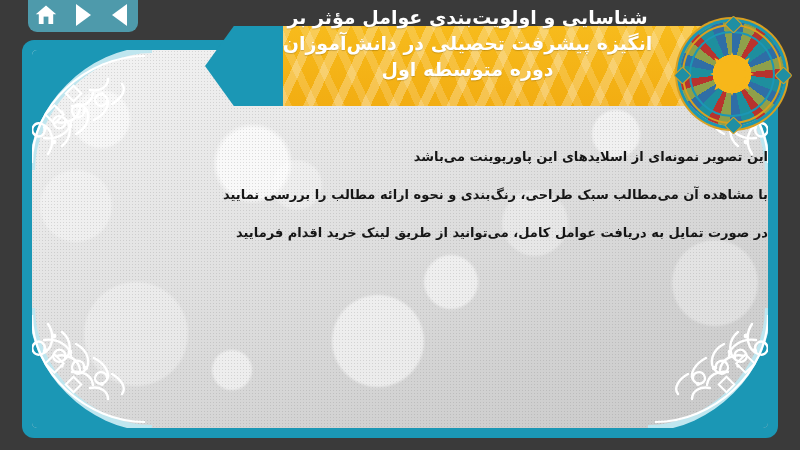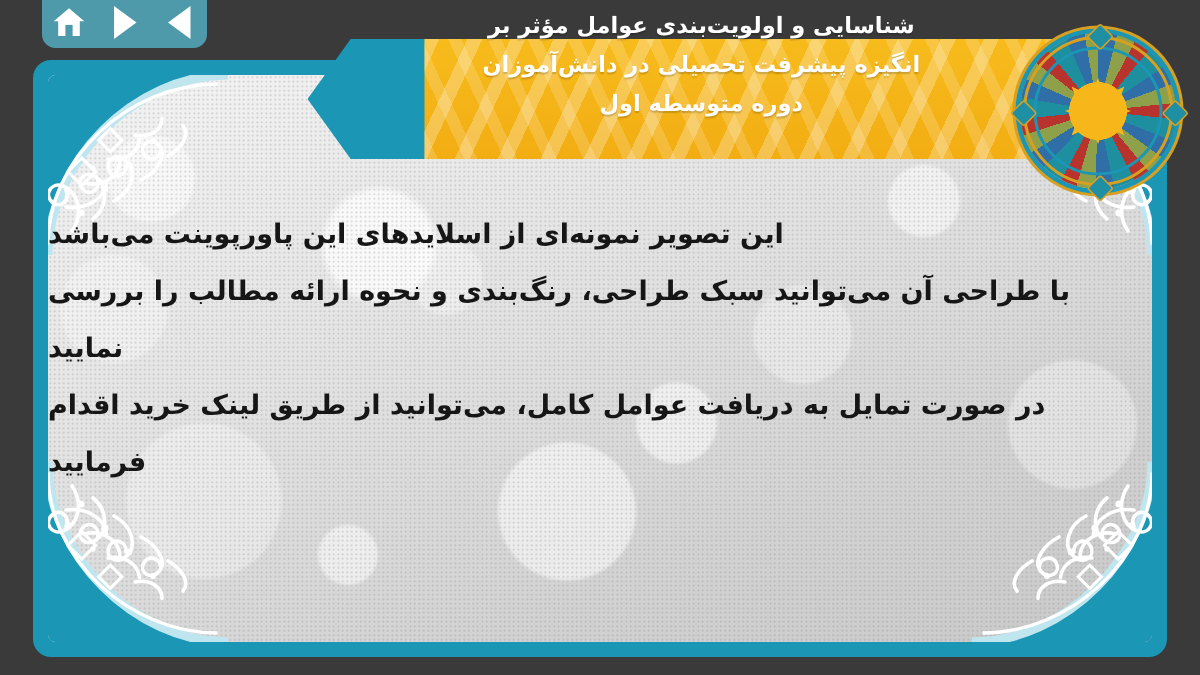--- a/index.html
+++ b/index.html
@@ -36,21 +36,21 @@
         rgba(255,255,255,.26) 0px, rgba(255,255,255,.26) 9px,
         rgba(255,255,255,0) 9px, rgba(255,255,255,0) 26px),
       repeating-linear-gradient(65deg,
         rgba(255,255,255,.17) 0px, rgba(255,255,255,.17) 8px,
         rgba(255,255,255,0) 8px, rgba(255,255,255,0) 24px),
       linear-gradient(#f7bb1c,#f2ad12);
   }
   #title-text{
     position:absolute;left:0;right:20px;top:-22px;
     text-align:center;color:#ffffff;direction:rtl;
-    font-size:15px;line-height:26px;font-weight:700;
+    font-size:19px;line-height:26px;font-weight:700;
     text-shadow:0 1px 1px rgba(0,0,0,.18);
     white-space:pre-line;pointer-events:none;
   }
 
   
   #medallion{
     position:absolute;left:680px;top:22px;width:104px;height:104px;border-radius:50%;
     background:
       radial-gradient(circle at 50% 50%, #f7b71a 0 26%, rgba(0,0,0,0) 26.5%),
       conic-gradient(from 0deg,
@@ -103,22 +103,22 @@
   
   .corner{position:absolute;width:120px;height:120px;pointer-events:none;}
   .c-tl{left:0;top:0;}
   .c-tr{right:0;top:0;transform:scaleX(-1);}
   .c-bl{left:0;bottom:0;transform:scaleY(-1);}
   .c-br{right:0;bottom:0;transform:scale(-1,-1);}
 
   
   #body-text{
     position:absolute;left:0;right:0;top:88px;
-    text-align:left;direction:rtl;color:#161616;
-    font-size:18px;line-height:38px;font-weight:700;
+    text-align:right;direction:rtl;color:#161616;
+    font-size:13px;line-height:38px;font-weight:700;
   }
   #body-text .ln{display:block;}
 </style>
 </head>
 <body>
 
 <div id="slide">
 
   <div id="navbar">
     <div class="navbtn">
@@ -262,21 +262,21 @@
             <circle cx="30" cy="62" r="1.8"></circle>
         </g>
         <g fill="none" stroke="#ffffff" stroke-width="2">
           <rect x="16" y="58" width="13" height="13" transform="rotate(45 22.5 64.5)"></rect>
           <rect x="36" y="38" width="11" height="11" transform="rotate(45 41.5 43.5)"></rect>
         </g>
       </svg>
 
       <div id="body-text">
         <span class="ln">این تصویر نمونه‌ای از اسلایدهای این پاورپوینت می‌باشد</span>
-        <span class="ln">با طراحی آن می‌توانید سبک طراحی، رنگ‌بندی و نحوه ارائه مطالب را بررسی نمایید</span>
+        <span class="ln">با مشاهده آن می‌مطالب سبک طراحی، رنگ‌بندی و نحوه ارائه مطالب را بررسی نمایید</span>
         <span class="ln">در صورت تمایل به دریافت عوامل کامل، می‌توانید از طریق لینک خرید اقدام فرمایید</span>
       </div>
 
     </div>
   </div>
 
   <div id="banner-wrap">
     <div id="banner-tail"></div>
     <div id="banner-body"></div>
     <div id="title-text">شناسایی و اولویت‌بندی عوامل مؤثر بر

